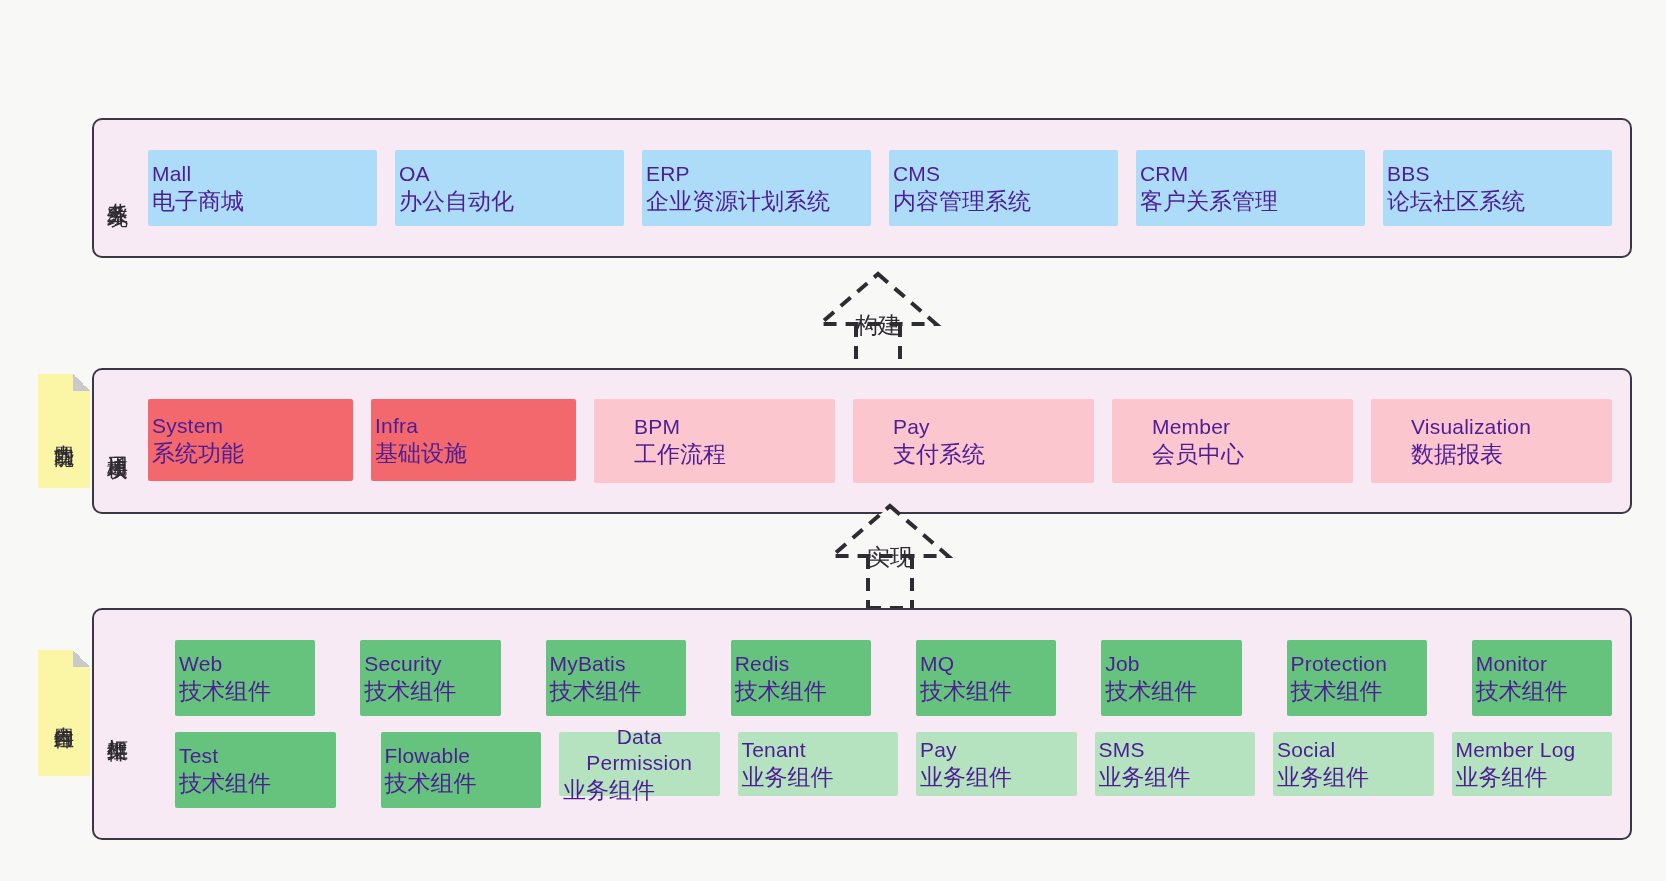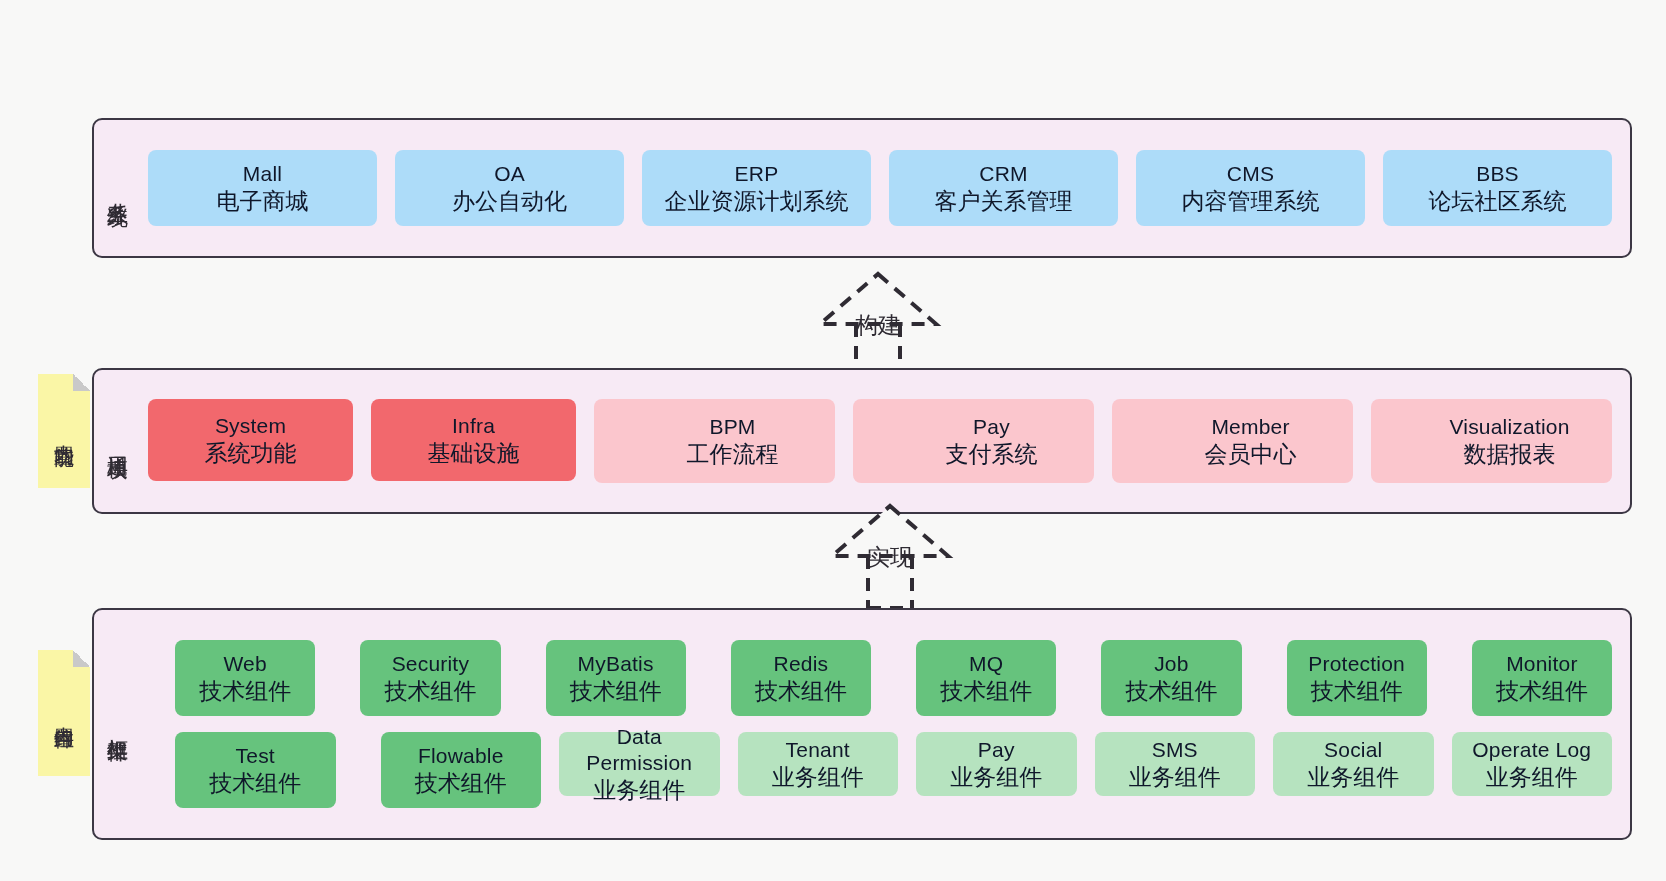--- a/index.html
+++ b/index.html
@@ -50,27 +50,27 @@
     padding: 0 18px 0 8px;
   }
   .row {
     display: flex;
     gap: 18px;
   }
   .row > * { flex: 1 1 0; }
 
   
   .card {
-    border-radius: 8px;
+    border-radius: 2px;
     display: flex;
     flex-direction: column;
-    align-items: center;
+    align-items: flex-start;
     justify-content: center;
     text-align: center;
-    color: #0f172a;
+    color: #4c1d95;
     line-height: 1.22;
     padding: 6px 4px;
     user-select: none;
   }
   .card .en {
     font-size: 21px;
     letter-spacing: .2px;
   }
   .card .cn {
     font-size: 23px;
@@ -141,26 +141,26 @@
         </div>
         <div class="card blue">
           <span class="en">OA</span>
           <span class="cn">办公自动化</span>
         </div>
         <div class="card blue">
           <span class="en">ERP</span>
           <span class="cn">企业资源计划系统</span>
         </div>
         <div class="card blue">
+          <span class="en">CMS</span>
+          <span class="cn">内容管理系统</span>
+        </div>
+        <div class="card blue">
           <span class="en">CRM</span>
           <span class="cn">客户关系管理</span>
-        </div>
-        <div class="card blue">
-          <span class="en">CMS</span>
-          <span class="cn">内容管理系统</span>
         </div>
         <div class="card blue">
           <span class="en">BBS</span>
           <span class="cn">论坛社区系统</span>
         </div>
       </div>
     </div>
   </div>
 
   <div class="connector" style="left:788px; top:268px;">
@@ -283,21 +283,21 @@
         </div>
         <div class="card lgreen">
           <span class="en">SMS</span>
           <span class="cn">业务组件</span>
         </div>
         <div class="card lgreen">
           <span class="en">Social</span>
           <span class="cn">业务组件</span>
         </div>
         <div class="card lgreen">
-          <span class="en">Operate Log</span>
+          <span class="en">Member Log</span>
           <span class="cn">业务组件</span>
         </div>
       </div>
 
     </div>
   </div>
 
 </div>
 
 </body></html>

